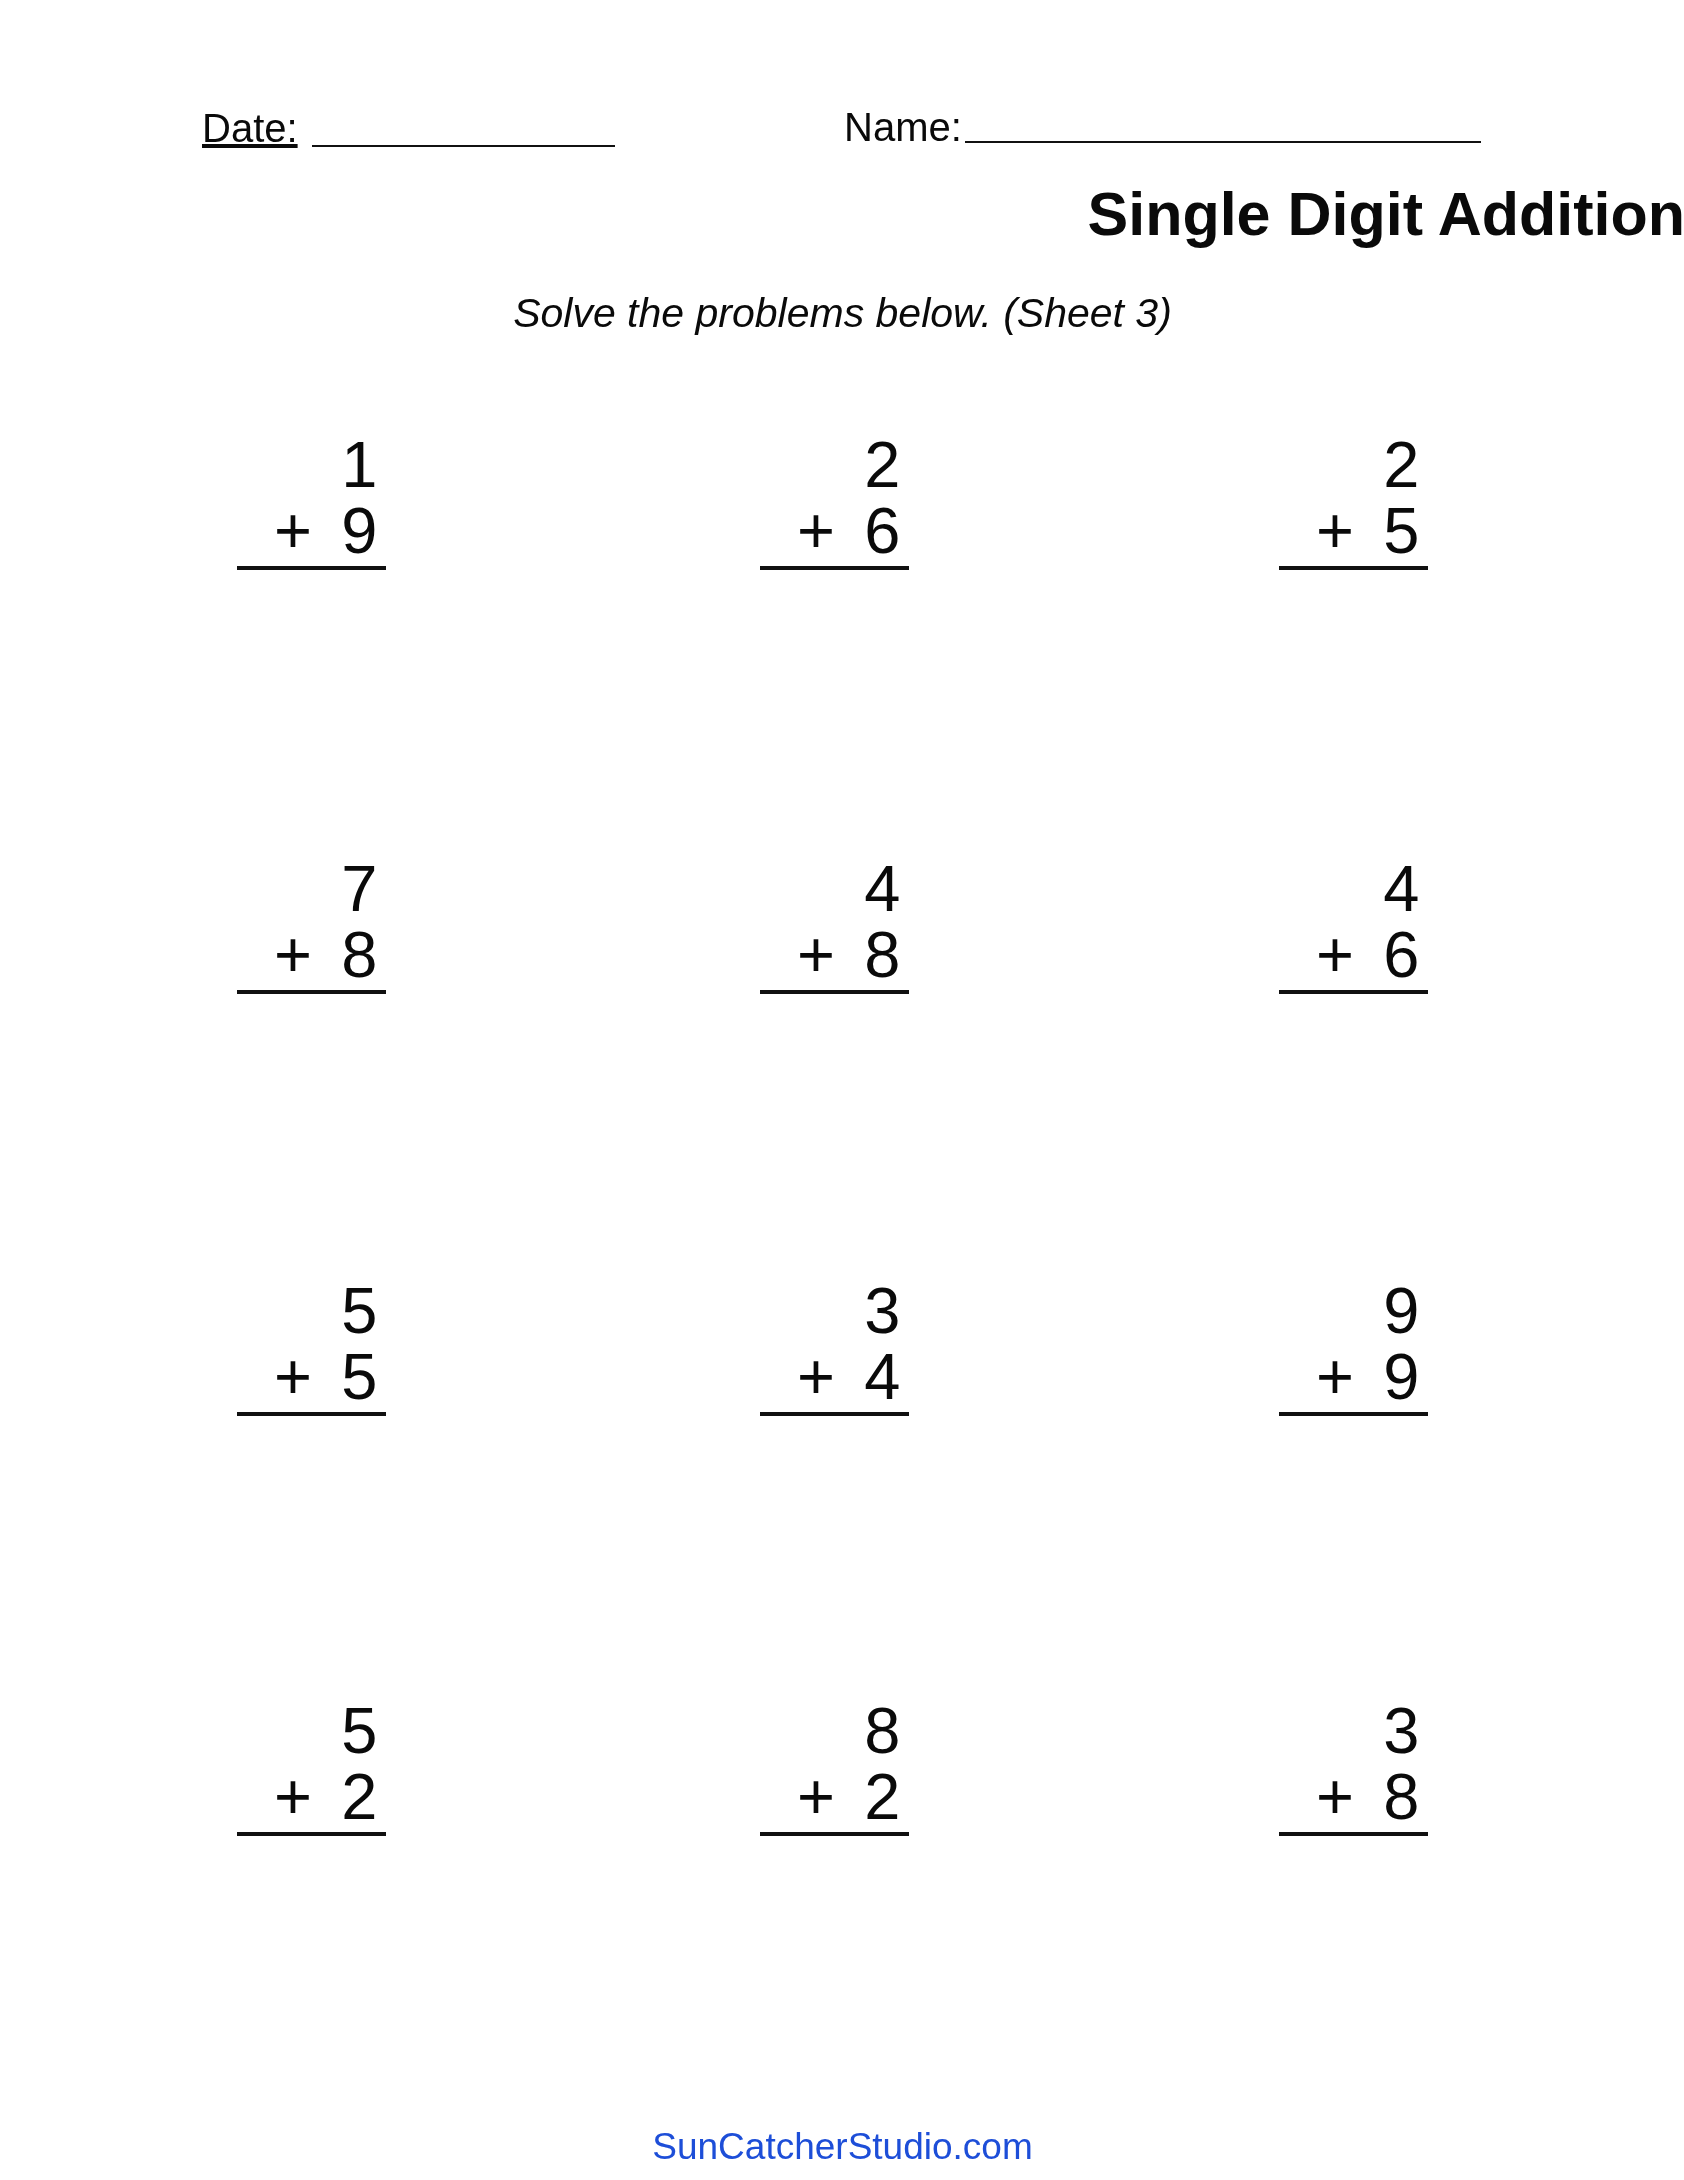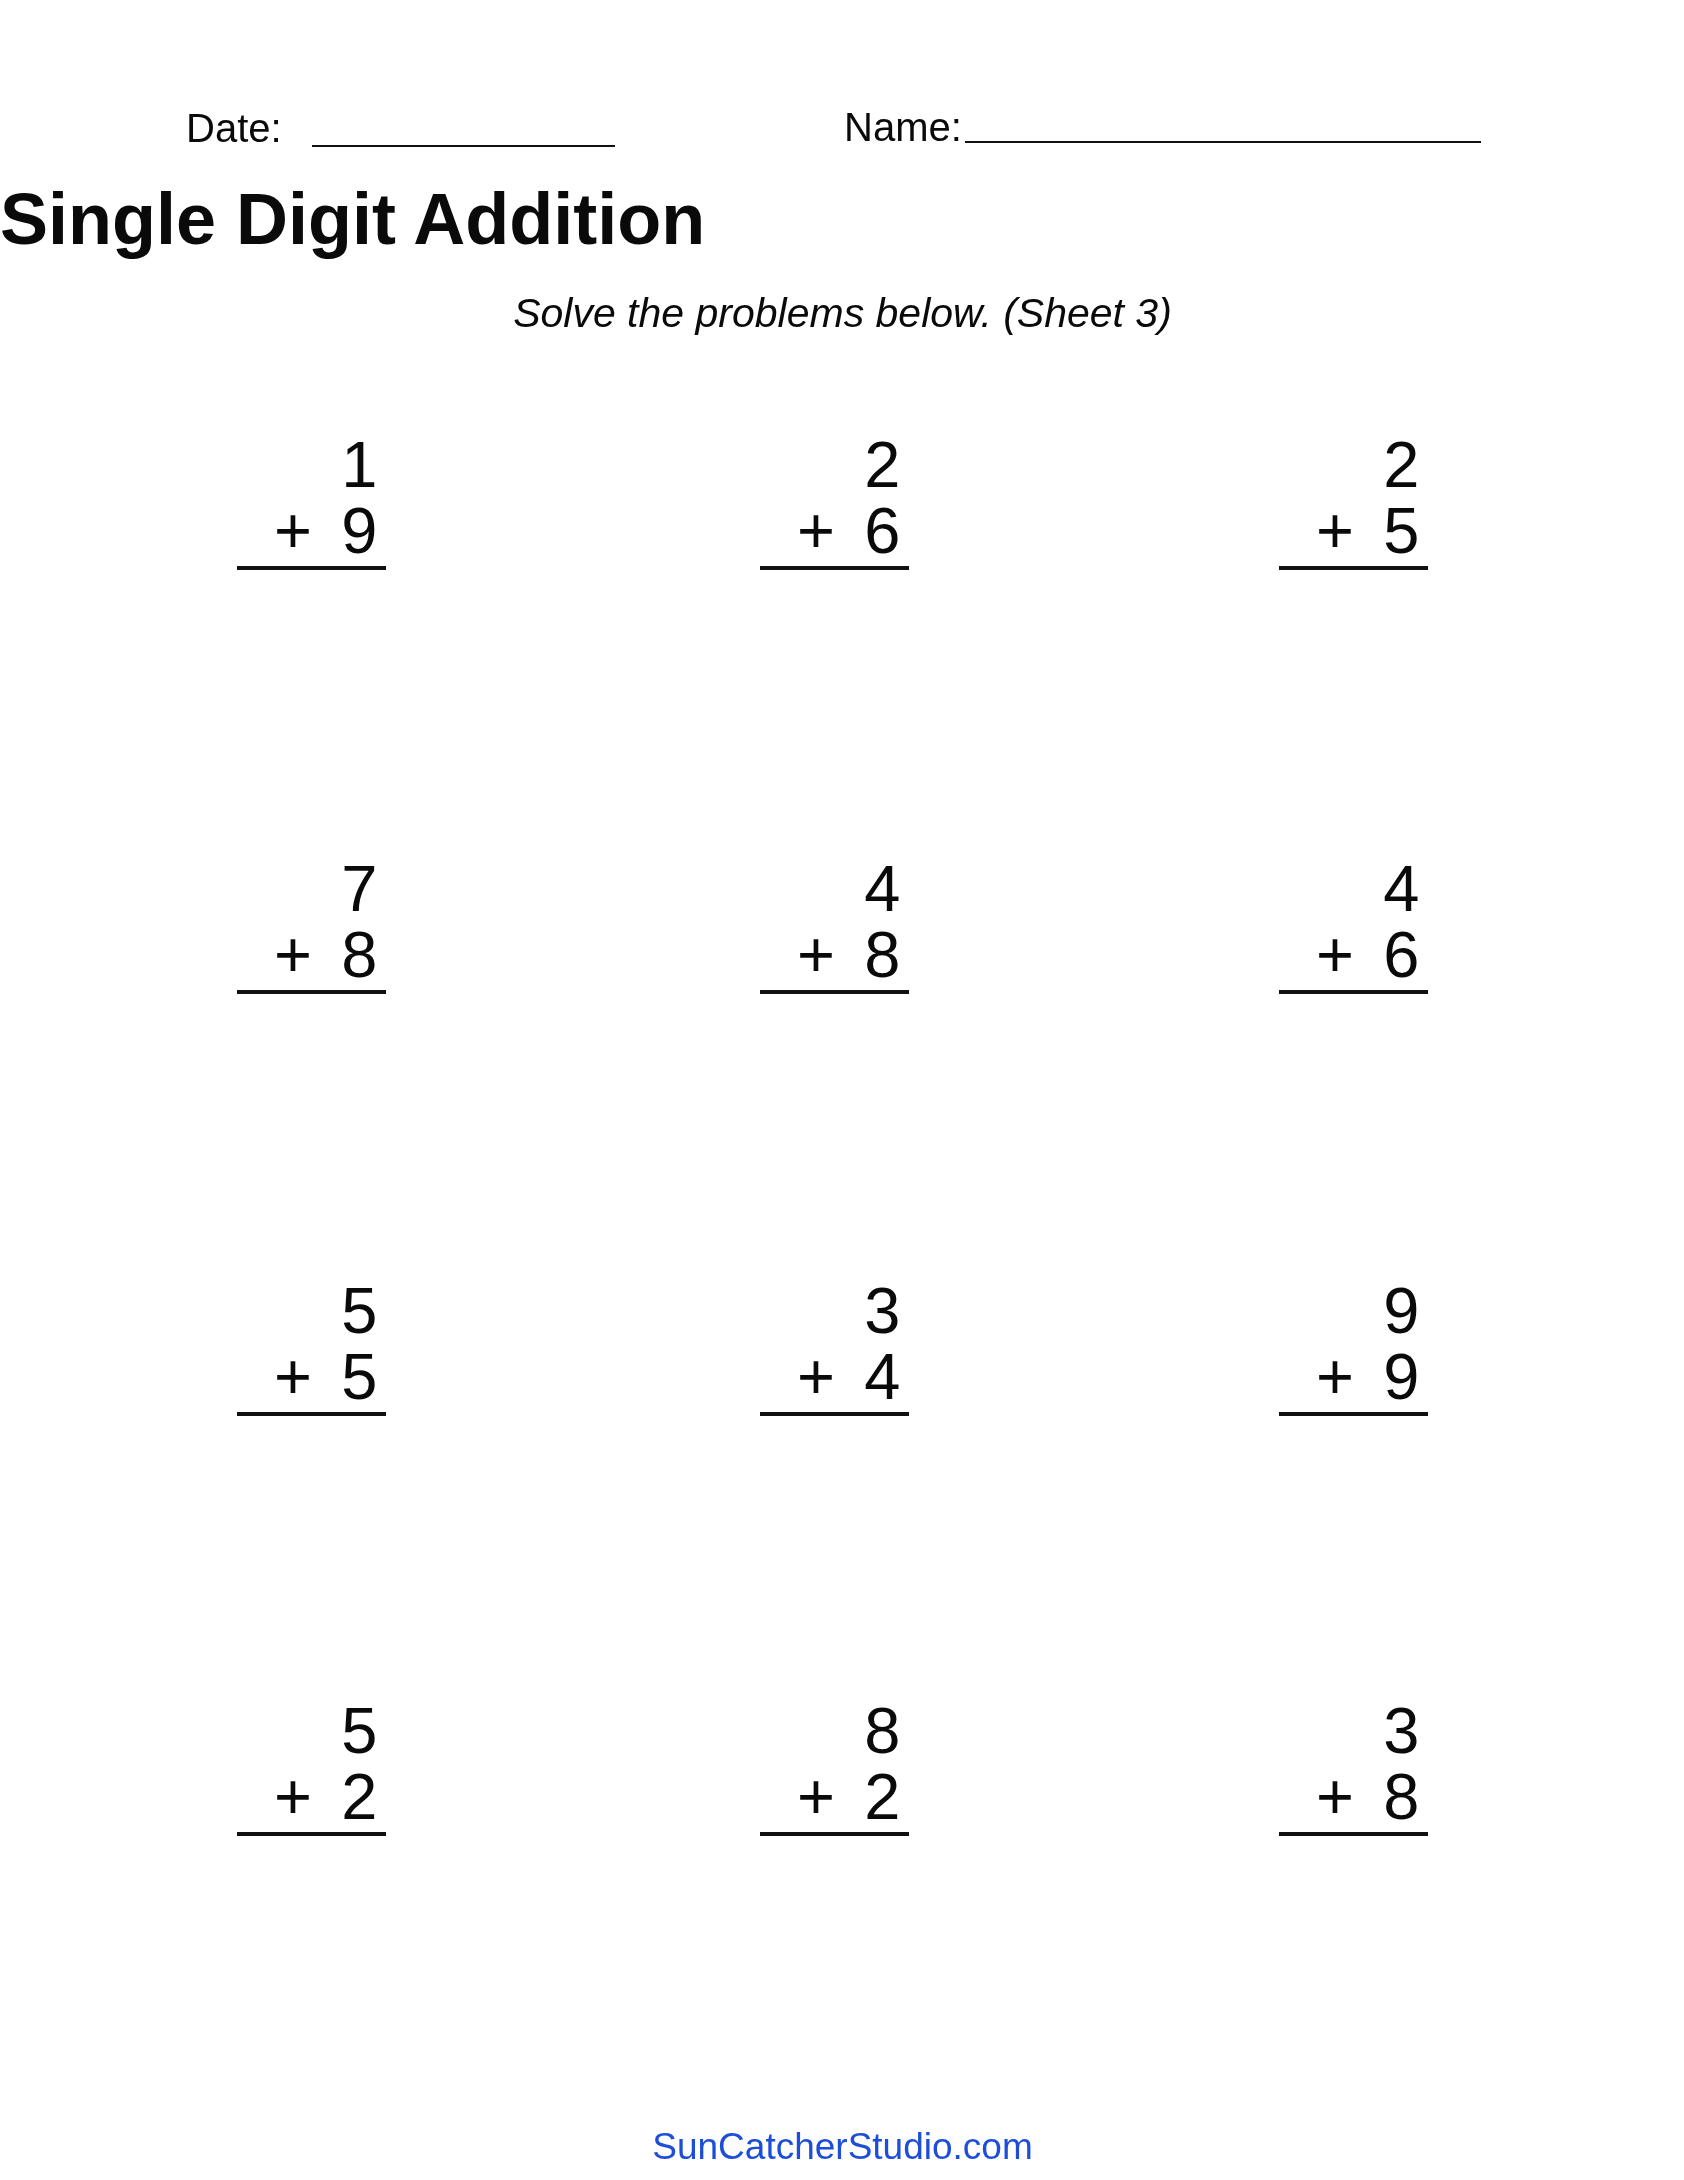--- a/index.html
+++ b/index.html
@@ -17,39 +17,39 @@
     overflow: hidden;
   }
 
   
   .hdr-label {
     position: absolute;
     font-size: 40px;
     line-height: 1;
     white-space: nowrap;
   }
-  #date-label { left: 186px; top: 108px; }
+  #date-label { left: 202px; top: 108px; text-decoration: underline; }
   #name-label { left: 844px; top: 107px; text-align: right; }
 
   .blank-line {
     position: absolute;
     height: 0;
     border-top: 2.6px solid #111111;
   }
   #date-line { left: 312px; top: 145px; width: 303px; }
   #name-line { left: 965px; top: 141px; width: 516px; }
 
   
   #page-title {
     position: absolute;
     left: 0;
     right: 0;
     top: 182px;
-    text-align: left;
-    font-size: 72px;
+    text-align: right;
+    font-size: 61px;
     font-weight: bold;
     line-height: 1.05;
     letter-spacing: 0px;
     white-space: nowrap;
   }
   #page-subtitle {
     position: absolute;
     left: 0;
     right: 0;
     top: 291px;

